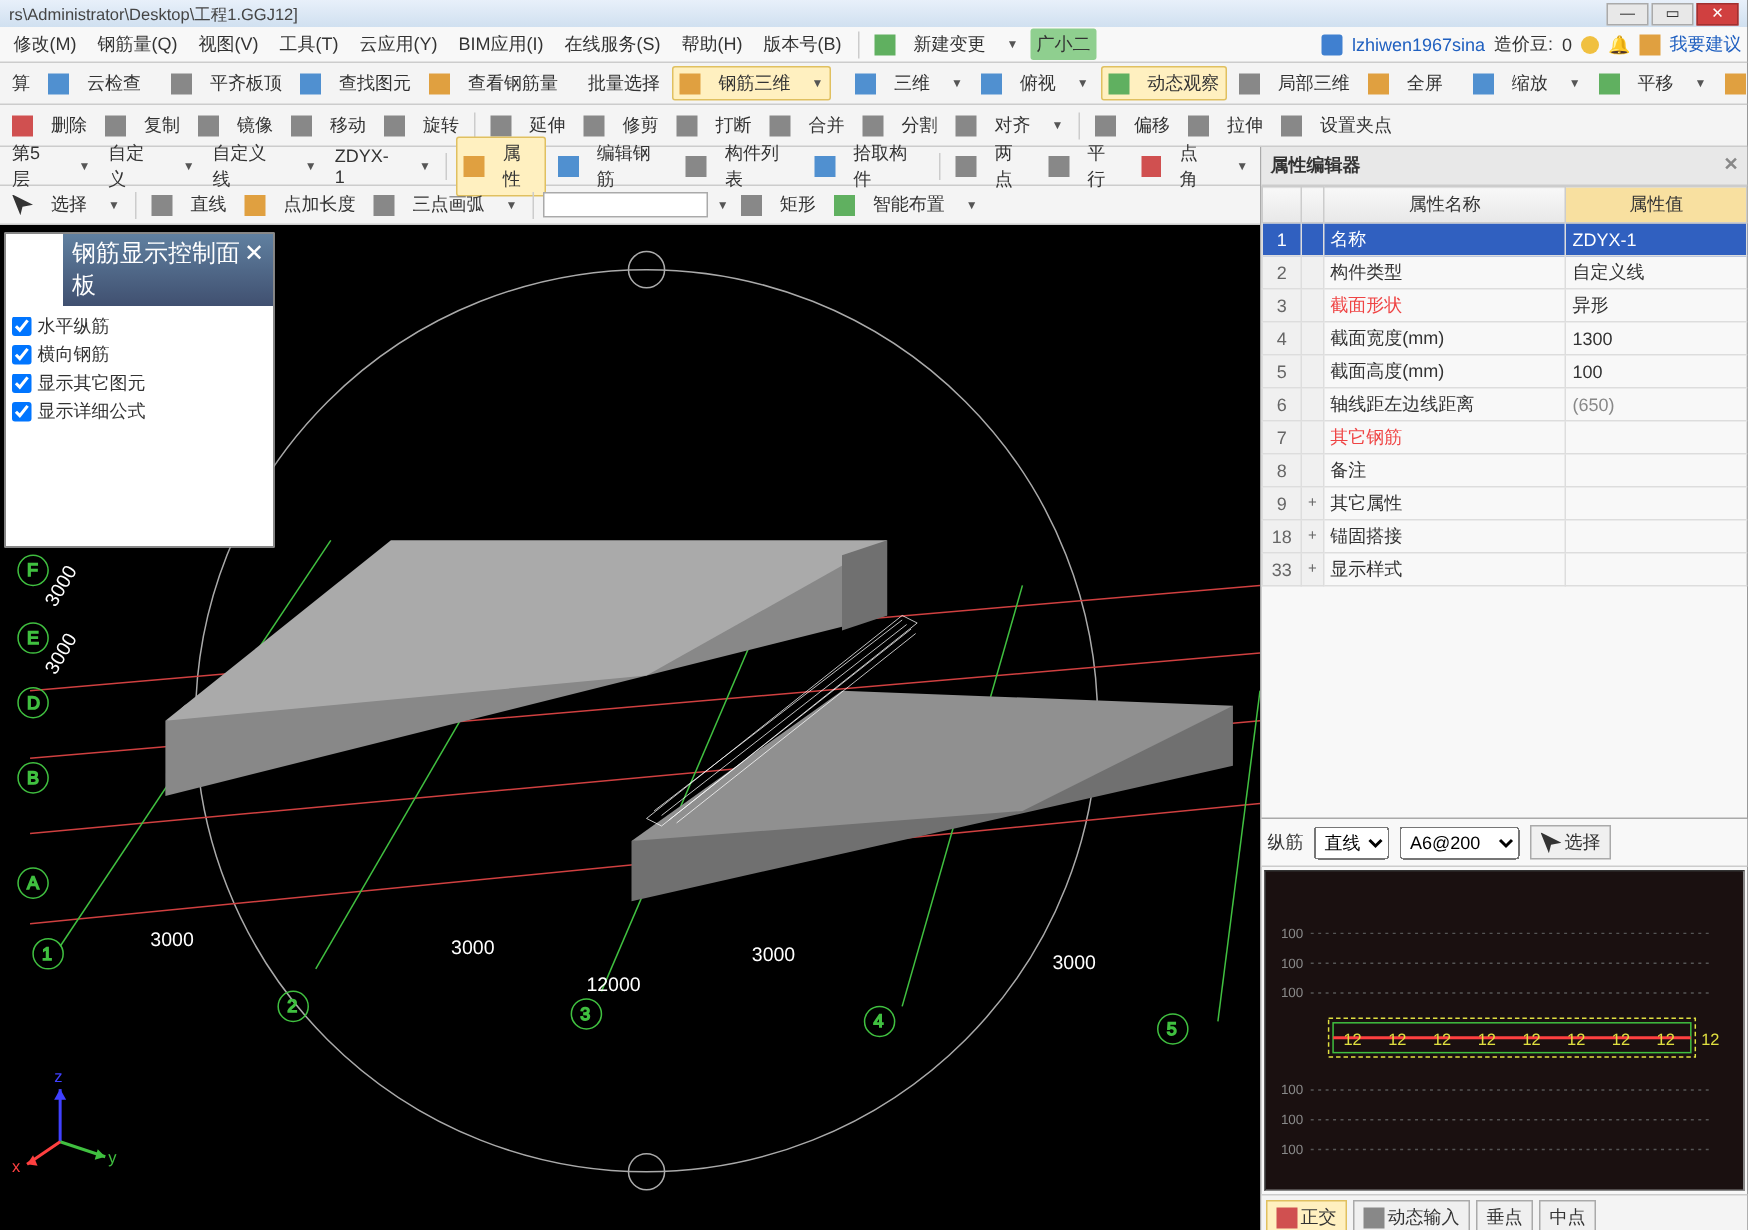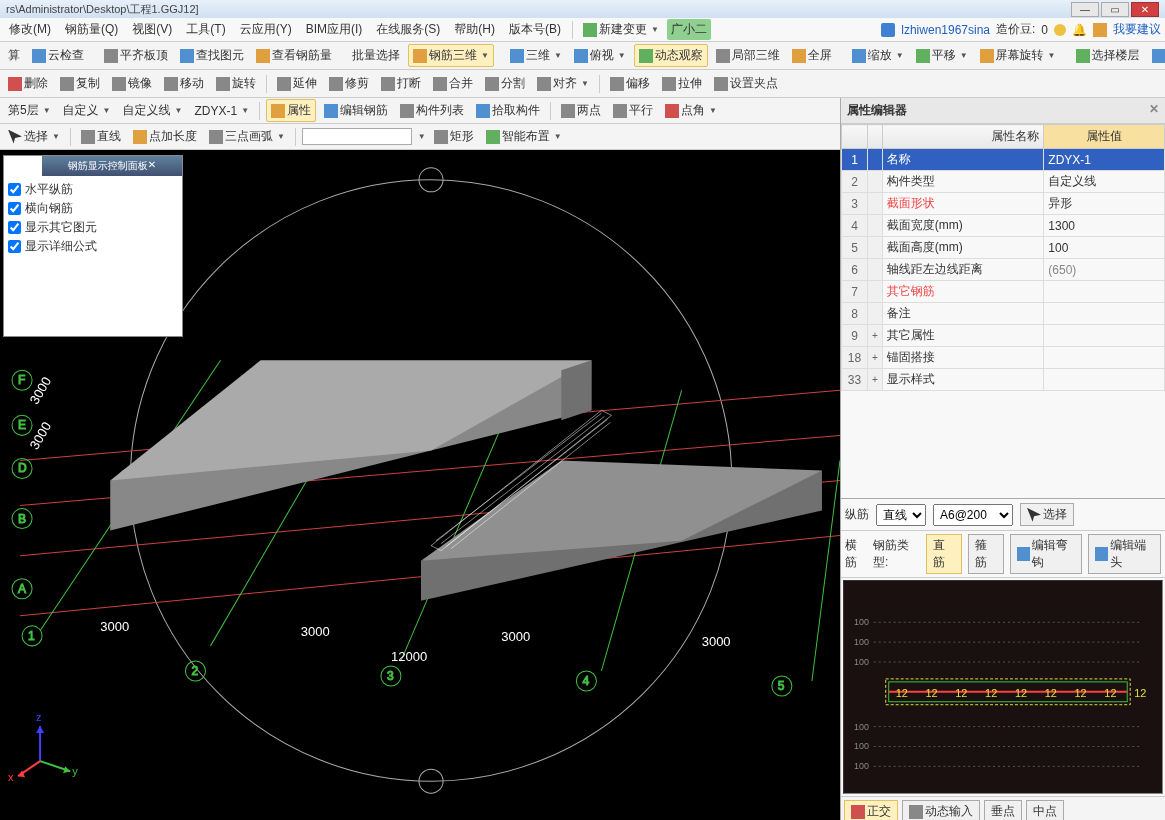--- a/index.html
+++ b/index.html
@@ -13,49 +13,49 @@
 
 .menu-bar { height: 24px; background: #f8f8f8; border-bottom: 1px solid #ccc; display: flex; align-items: center; padding: 0 4px; gap: 2px; font-size: 12px; justify-content: space-between; }
 .menu-left { display:flex; gap:4px; align-items:center;justify-content:space-between; }
 .menu-item { padding: 2px 5px; cursor: pointer; }
 .menu-right { display:flex; gap:6px; align-items:center; font-size:12px;padding-left:36px; }
 .user-icon { display:inline-block; width:14px; height:14px; background:#4080d0; border-radius:2px; }
 .coin-icon { display:inline-block; width:12px; height:12px; background:#f0c040; border-radius:50%; }
 .green-btn { background:#8fcf8f; border-radius:2px; padding:1px 3px; }
 
 .toolbar { height: 28px; background: #f4f4f4; border-bottom: 1px solid #ccc; display: flex; align-items: center; padding: 0 4px; gap: 4px; font-size: 12px; overflow: hidden; white-space: nowrap; }
-.tool-btn { padding: 2px 4px; cursor: pointer; display: inline-flex; align-items: center; gap: 2px; }
+.tool-btn { padding: 2px 4px; cursor: pointer; display: inline-flex; align-items: center; gap: 12px; }
 .tool-btn.active { background: #fff0c0; border: 1px solid #e0c060; border-radius:2px; }
 .sep { width: 1px; height: 18px; background: #ccc; margin: 0 2px; }
 .ico { width:14px; height:14px; display:inline-block; }
 .ico-blue { background:#5090d0; }
 .ico-green { background:#60b060; }
 .ico-orange { background:#e0a040; }
 .ico-red { background:#d05050; }
 .ico-gray { background:#888; }
 .dropdown-caret { font-size:8px; color:#555; margin-left:2px; }
 
 .main-area { display: flex; height: 728px; }
 .left-pane { flex: 1; position: relative; background: #fff; }
 .right-pane { width: 325px; background: #f8f8f8; border-left: 1px solid #aaa; display: flex; flex-direction: column; }
 
 .sub-toolbar { height: 26px; background: #f4f4f4; border-bottom: 1px solid #ccc; display: flex; align-items: center; padding: 0 4px; gap: 4px; font-size: 12px; }
 
 .viewport { position: absolute; top: 0; left: 0; right: 0; bottom: 0; background: #000; }
 
 .float-panel { position: absolute; top: 5px; left: 3px; width: 180px; background: #fff; border: 1px solid #888; box-shadow: 0 0 6px rgba(0,0,0,0.3); z-index:10; }
-.float-panel-title { background: linear-gradient(#6080a0,#405070); color: #fff; padding: 3px 6px; font-size: 10px; display:flex; justify-content:center;margin-left:38px; }
+.float-panel-title { background: linear-gradient(#6080a0,#405070); color: #fff; padding: 3px 6px; font-size: 16px; display:flex; justify-content:center;margin-left:38px; }
 .float-panel-body { background: #fff; padding: 4px; height: 160px; font-size: 12px; }
 .check-item { display:flex; gap:4px; align-items:center; padding:1px 0; }
 .check-item input { margin:0; }
 
 .prop-title { background: #e8e8e8; padding: 4px 6px; font-size: 12px; font-weight: bold; display:flex; justify-content:space-between; border-bottom:1px solid #ccc; }
 .prop-table { width: 100%; border-collapse: collapse; font-size: 12px; }
 .prop-table th { background: linear-gradient(#f8f8f8,#e8e8e8); border: 1px solid #ccc; padding: 3px 4px; font-weight: normal; }
-.prop-table th.name-h { width:50%;text-align:right; }
+.prop-table th.name-h { width:50%; }
 .prop-table th.val-h { background:#f8e0a0; }
 .prop-table td { border: 1px solid #ddd; padding: 2px 4px; height: 18px; }
 .prop-table td.num { width: 26px; text-align: center; background: #f0f0f0; color:#666; }
 .prop-table td.exp { width:14px; text-align:center; background:#f0f0f0; color:#666; font-size:10px; }
 .prop-table tr.selected td { background: #3060c0; color: #fff; }
 .prop-table tr.selected td.num { background:#3060c0; }
 .blue-link { color: #ef4444; }
 .gray-val { color:#888; }
 
 .section-panel { border-top: 1px solid #aaa; flex:1; display:flex; flex-direction:column; }
@@ -543,34 +543,20 @@
     <div style="flex:1;"></div>
 
     <div class="section-panel">
       <div class="section-toolbar">
         <span>纵筋</span>
         <select><option>直线</option></select>
         <select style="width:80px;"><option>A6@200</option></select>
         <span class="btn-sm">
             <span class="ico" style="background:#333;clip-path:polygon(0 0,100% 50%,50% 60%,40% 100%);"></span>
             <span>选择</span>
-          </span>
-      </div>
-      <div class="section-sub">
-        <span>横筋</span>
-        <span>钢筋类型:</span>
-        <span class="btn-sm active">直筋</span>
-        <span class="btn-sm">箍筋</span>
-        <span class="btn-sm">
-            <span class="ico ico-blue"></span>
-            <span>编辑弯钩</span>
-          </span>
-        <span class="btn-sm">
-            <span class="ico ico-blue"></span>
-            <span>编辑端头</span>
           </span>
       </div>
       <div class="section-canvas">
         <svg width="100%" height="100%" viewBox="0 0 320 210">
           <g stroke="#555" stroke-dasharray="2 3">
             <line x1="30" y1="40" x2="300" y2="40"></line>
               <line x1="30" y1="60" x2="300" y2="60"></line>
             <line x1="30" y1="80" x2="300" y2="80"></line>
               <line x1="30" y1="145" x2="300" y2="145"></line>
             <line x1="30" y1="165" x2="300" y2="165"></line>

